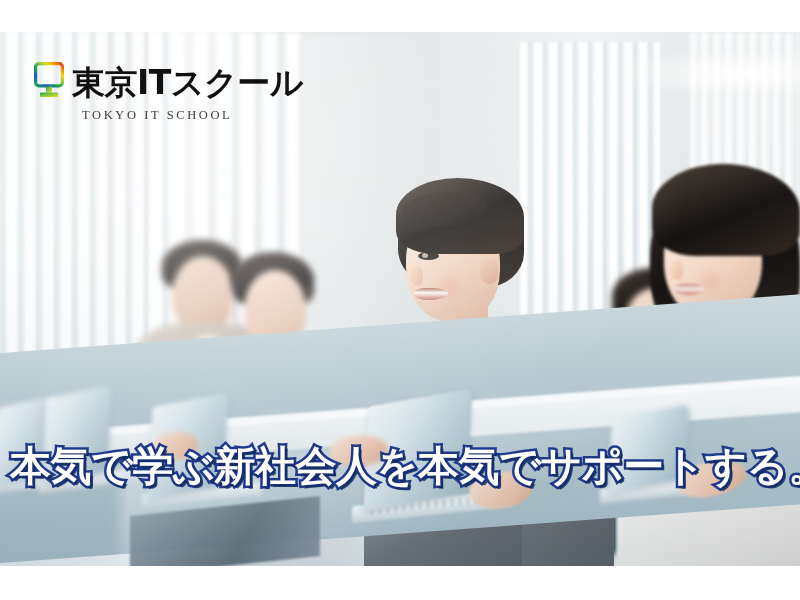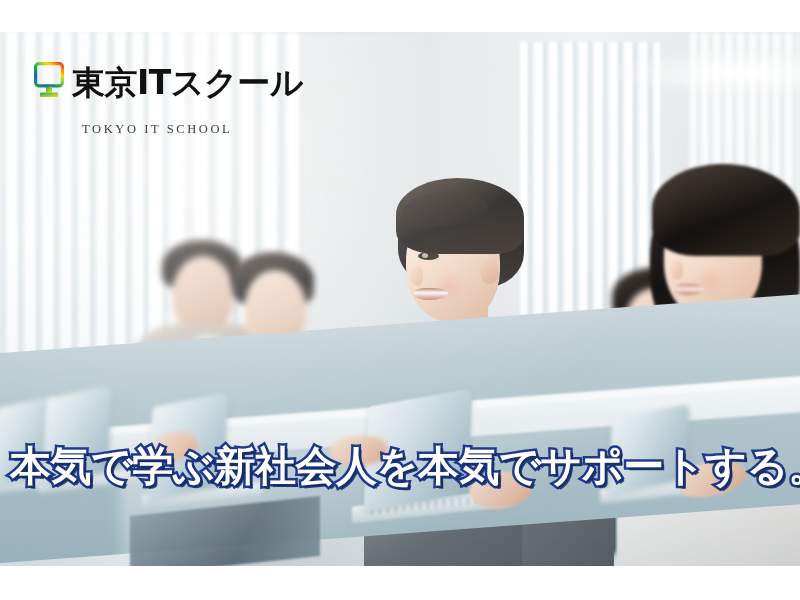--- a/index.html
+++ b/index.html
@@ -337,21 +337,21 @@
     line-height: 1;
     color: #111111;
     letter-spacing: -0.5px;
     white-space: nowrap;
   }
   .logo-sub {
     font-family: "Liberation Serif", "DejaVu Serif", serif;
     font-size: 12.5px;
     color: #3b3b3b;
     letter-spacing: 2.6px;
-    margin: 20px 0 0 48px;
+    margin: 6px 0 0 48px;
     white-space: nowrap;
   }
 
   
   .headline {
     position: absolute;
     left: 10px; top: 440px;
     width: 790px;
   }
   .headline-line {

